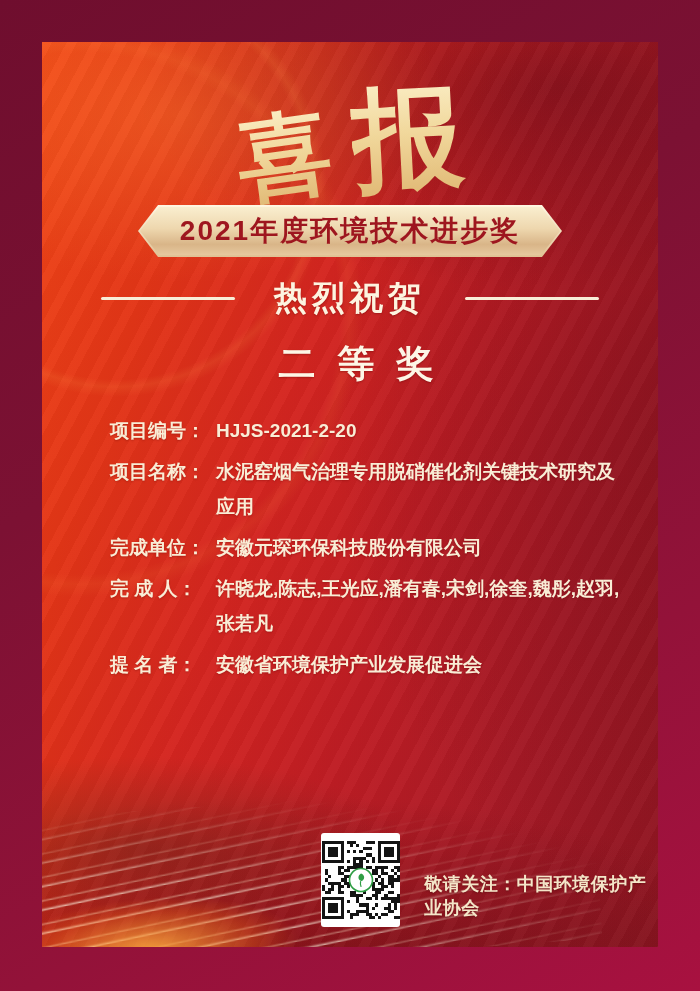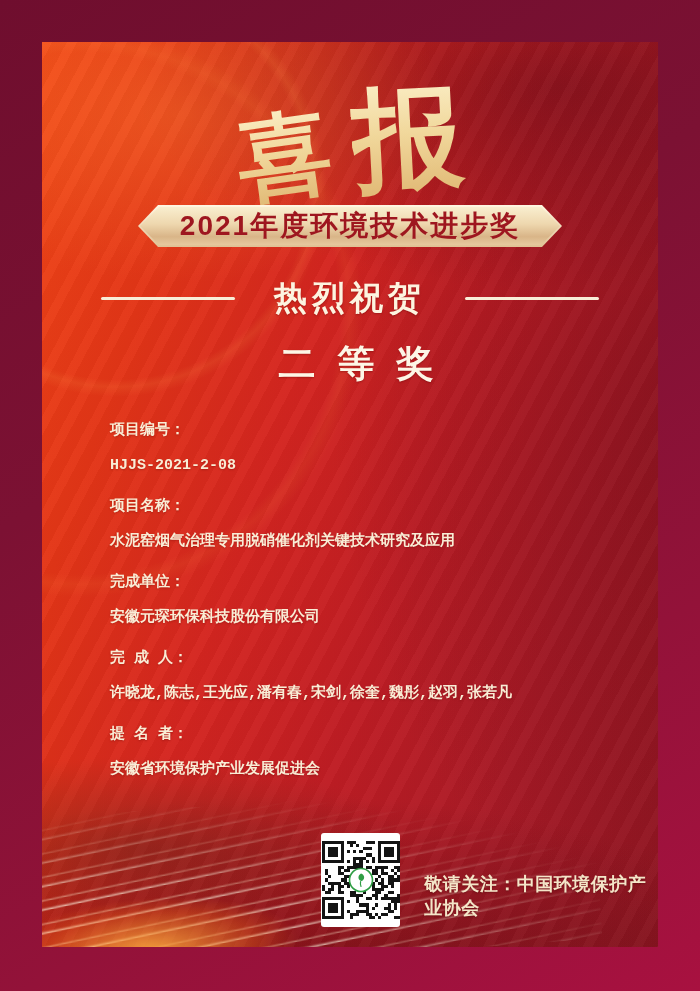--- a/index.html
+++ b/index.html
@@ -32,41 +32,41 @@
   .layer{position:absolute;z-index:3;}
   
   .title{top:26px;left:0;right:0;text-align:center;
     font-family:"DejaVu Serif","Liberation Serif",serif;font-weight:700;}
   .title .ch{display:inline-block;color:transparent;
     background:linear-gradient(180deg,#fdf3d0 0%,#f1d89c 45%,#dcb06a 100%);
     -webkit-background-clip:text;background-clip:text;-webkit-text-fill-color:transparent;}
   .title .c1{font-size:94px;transform:rotate(-8deg) translateY(8px);}
   .title .c2{font-size:112px;transform:rotate(-3deg) translateY(-4px);margin-left:16px;}
   
-  .banner{top:163px;left:50%;transform:translateX(-50%);width:424px;height:42px;
+  .banner{top:163px;left:50%;transform:translateX(-50%);width:424px;height:52px;
     clip-path:polygon(0 50%,20px 0,calc(100% - 20px) 0,100% 50%,calc(100% - 20px) 100%,20px 100%);
     background:linear-gradient(180deg,#fff7e2,#e0c194);}
   .banner-inner{position:absolute;inset:2px;display:flex;align-items:center;justify-content:center;
     clip-path:polygon(0 50%,19px 0,calc(100% - 19px) 0,100% 50%,calc(100% - 19px) 100%,19px 100%);
     background:linear-gradient(180deg,#f9eecf 0%,#eed7ae 45%,#d9b588 78%,#e6c89e 100%);}
   .banner-inner span{font-size:28px;font-weight:700;letter-spacing:2px;color:#9e161f;}
   
   .congrats{top:234px;left:0;right:0;display:flex;align-items:center;justify-content:center;gap:39px;}
   .hline{width:134px;height:3px;background:#f8eed8;border-radius:2px;}
   .congrats .txt{font-size:33px;font-weight:700;letter-spacing:5px;color:#fdf4e0;
     text-shadow:0 1px 2px rgba(90,0,0,.35);}
   
   .prize{top:297px;left:0;right:0;text-align:center;
     font-family:"Liberation Serif","DejaVu Serif",serif;font-weight:700;font-size:37px;
     letter-spacing:22px;padding-left:34px;color:#fdf6e6;text-shadow:0 1px 2px rgba(90,0,0,.35);}
   
   .details{top:371px;left:68px;right:26px;}
-  .drow{display:flex;font-family:Liberation Mono, monospace;font-weight:700;
-    font-size:15px;line-height:35px;color:#f9edd6;margin-bottom:6px;
-    text-shadow:0 1px 2px rgba(90,0,0,.3);flex-direction:column;}
+  .drow{display:flex;font-family:Liberation Sans, sans-serif;font-weight:700;
+    font-size:19px;line-height:35px;color:#f9edd6;margin-bottom:6px;
+    text-shadow:0 1px 2px rgba(90,0,0,.3);}
   .drow .lbl{flex:none;width:106px;}
   .drow .val{flex:1;}
   
   .qr-row{left:279px;bottom:20px;display:flex;align-items:flex-end;gap:24px;z-index:4;}
   .qr-box{position:relative;width:94px;height:94px;background:#fff;border-radius:3px;
     display:flex;align-items:center;justify-content:center;}
   .qr-box svg{display:block;}
   .qr-logo{position:absolute;left:50%;top:50%;transform:translate(-50%,-50%);}
   .follow{font-family:"Liberation Serif","DejaVu Serif",serif;font-weight:700;font-size:18px;
     color:#f4e5c8;margin-bottom:7px;letter-spacing:.5px;text-shadow:0 1px 2px rgba(60,0,0,.4);}
@@ -93,21 +93,21 @@
       <span class="hline"></span>
       <span class="txt">热烈祝贺</span>
       <span class="hline"></span>
     </div>
 
     <div class="layer prize">二等奖</div>
 
     <div class="layer details">
       <div class="drow">
         <span class="lbl">项目编号：</span>
-        <span class="val">HJJS-2021-2-08</span>
+        <span class="val">HJJS-2021-2-20</span>
       </div>
       <div class="drow">
         <span class="lbl">项目名称：</span>
         <span class="val">水泥窑烟气治理专用脱硝催化剂关键技术研究及应用</span>
       </div>
       <div class="drow">
         <span class="lbl">完成单位：</span>
         <span class="val">安徽元琛环保科技股份有限公司</span>
       </div>
       <div class="drow">

